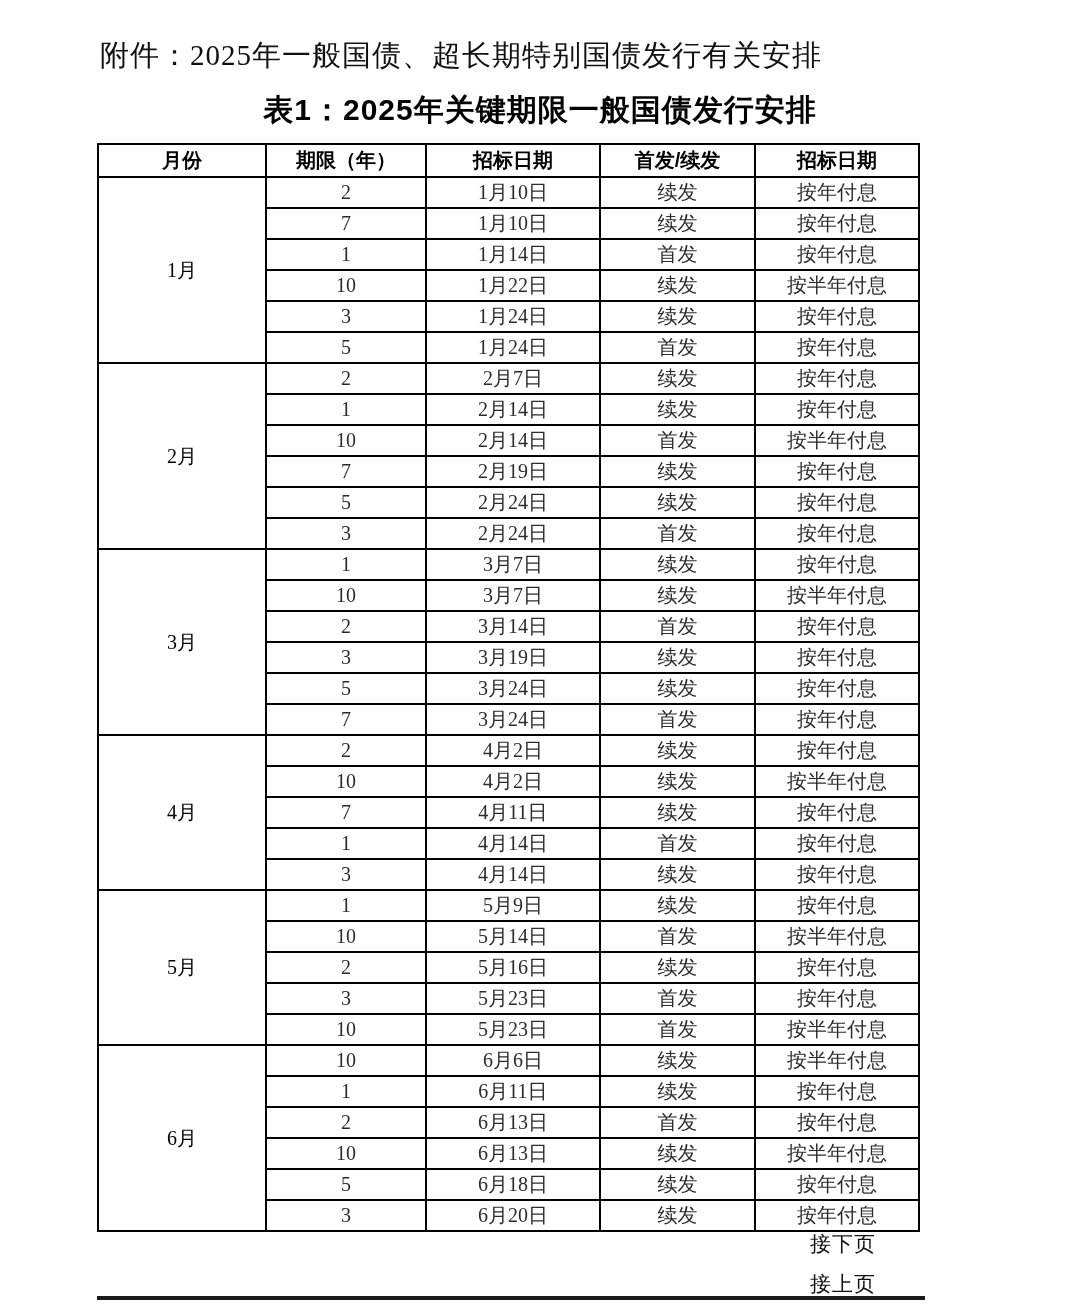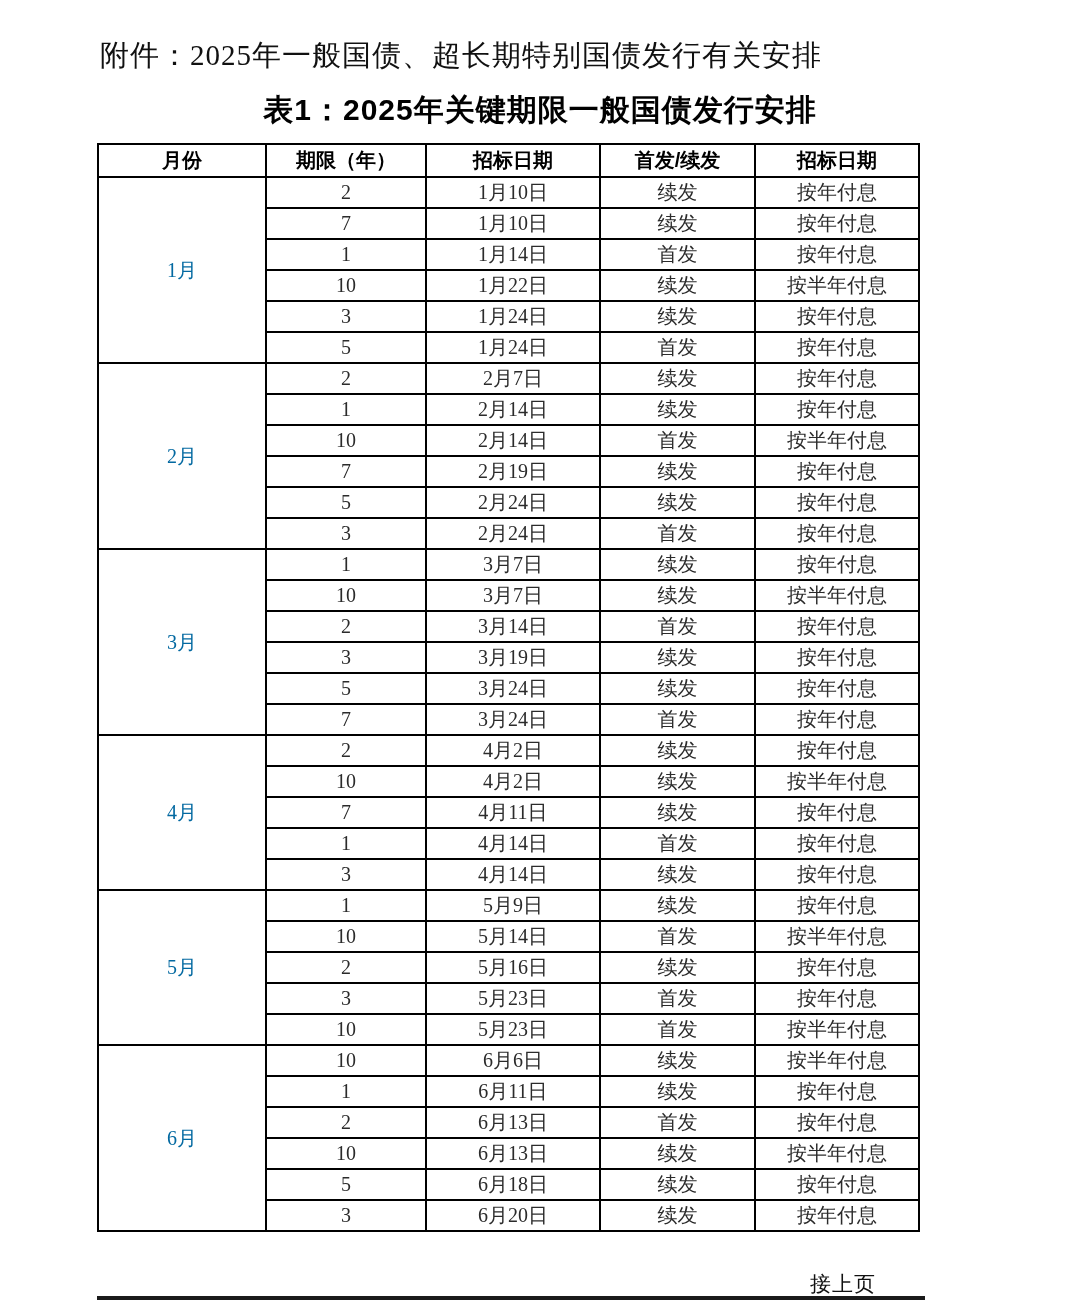--- a/index.html
+++ b/index.html
@@ -60,21 +60,21 @@
   }
   table.bond-table td {
     height: 31px;
     font-family: "Liberation Serif", serif;
     font-weight: normal;
     font-size: 20px;
     color: #2b2b2b;
   }
   table.bond-table td.month-cell {
     font-size: 20px;
-    color: #0369a1;
+    color: #000000;
   }
   col.c-month   { width: 168px; }
   col.c-term    { width: 160px; }
   col.c-date    { width: 174px; }
   col.c-issue   { width: 155px; }
   col.c-payment { width: 164px; }
   .footer-note {
     position: absolute;
     left: 97px;
     width: 821px;
@@ -329,18 +329,19 @@
         </tr>
         <tr>
           <td>3</td>
           <td>6月20日</td>
           <td>续发</td>
           <td>按年付息</td>
         </tr>
       </tbody>
   </table>
 
+  <div class="footer-note next">接下页</div>
 
   <div class="footer-note prev">接上页</div>
 
   <div class="bottom-rule"></div>
 
 </div>
 
 </body></html>

